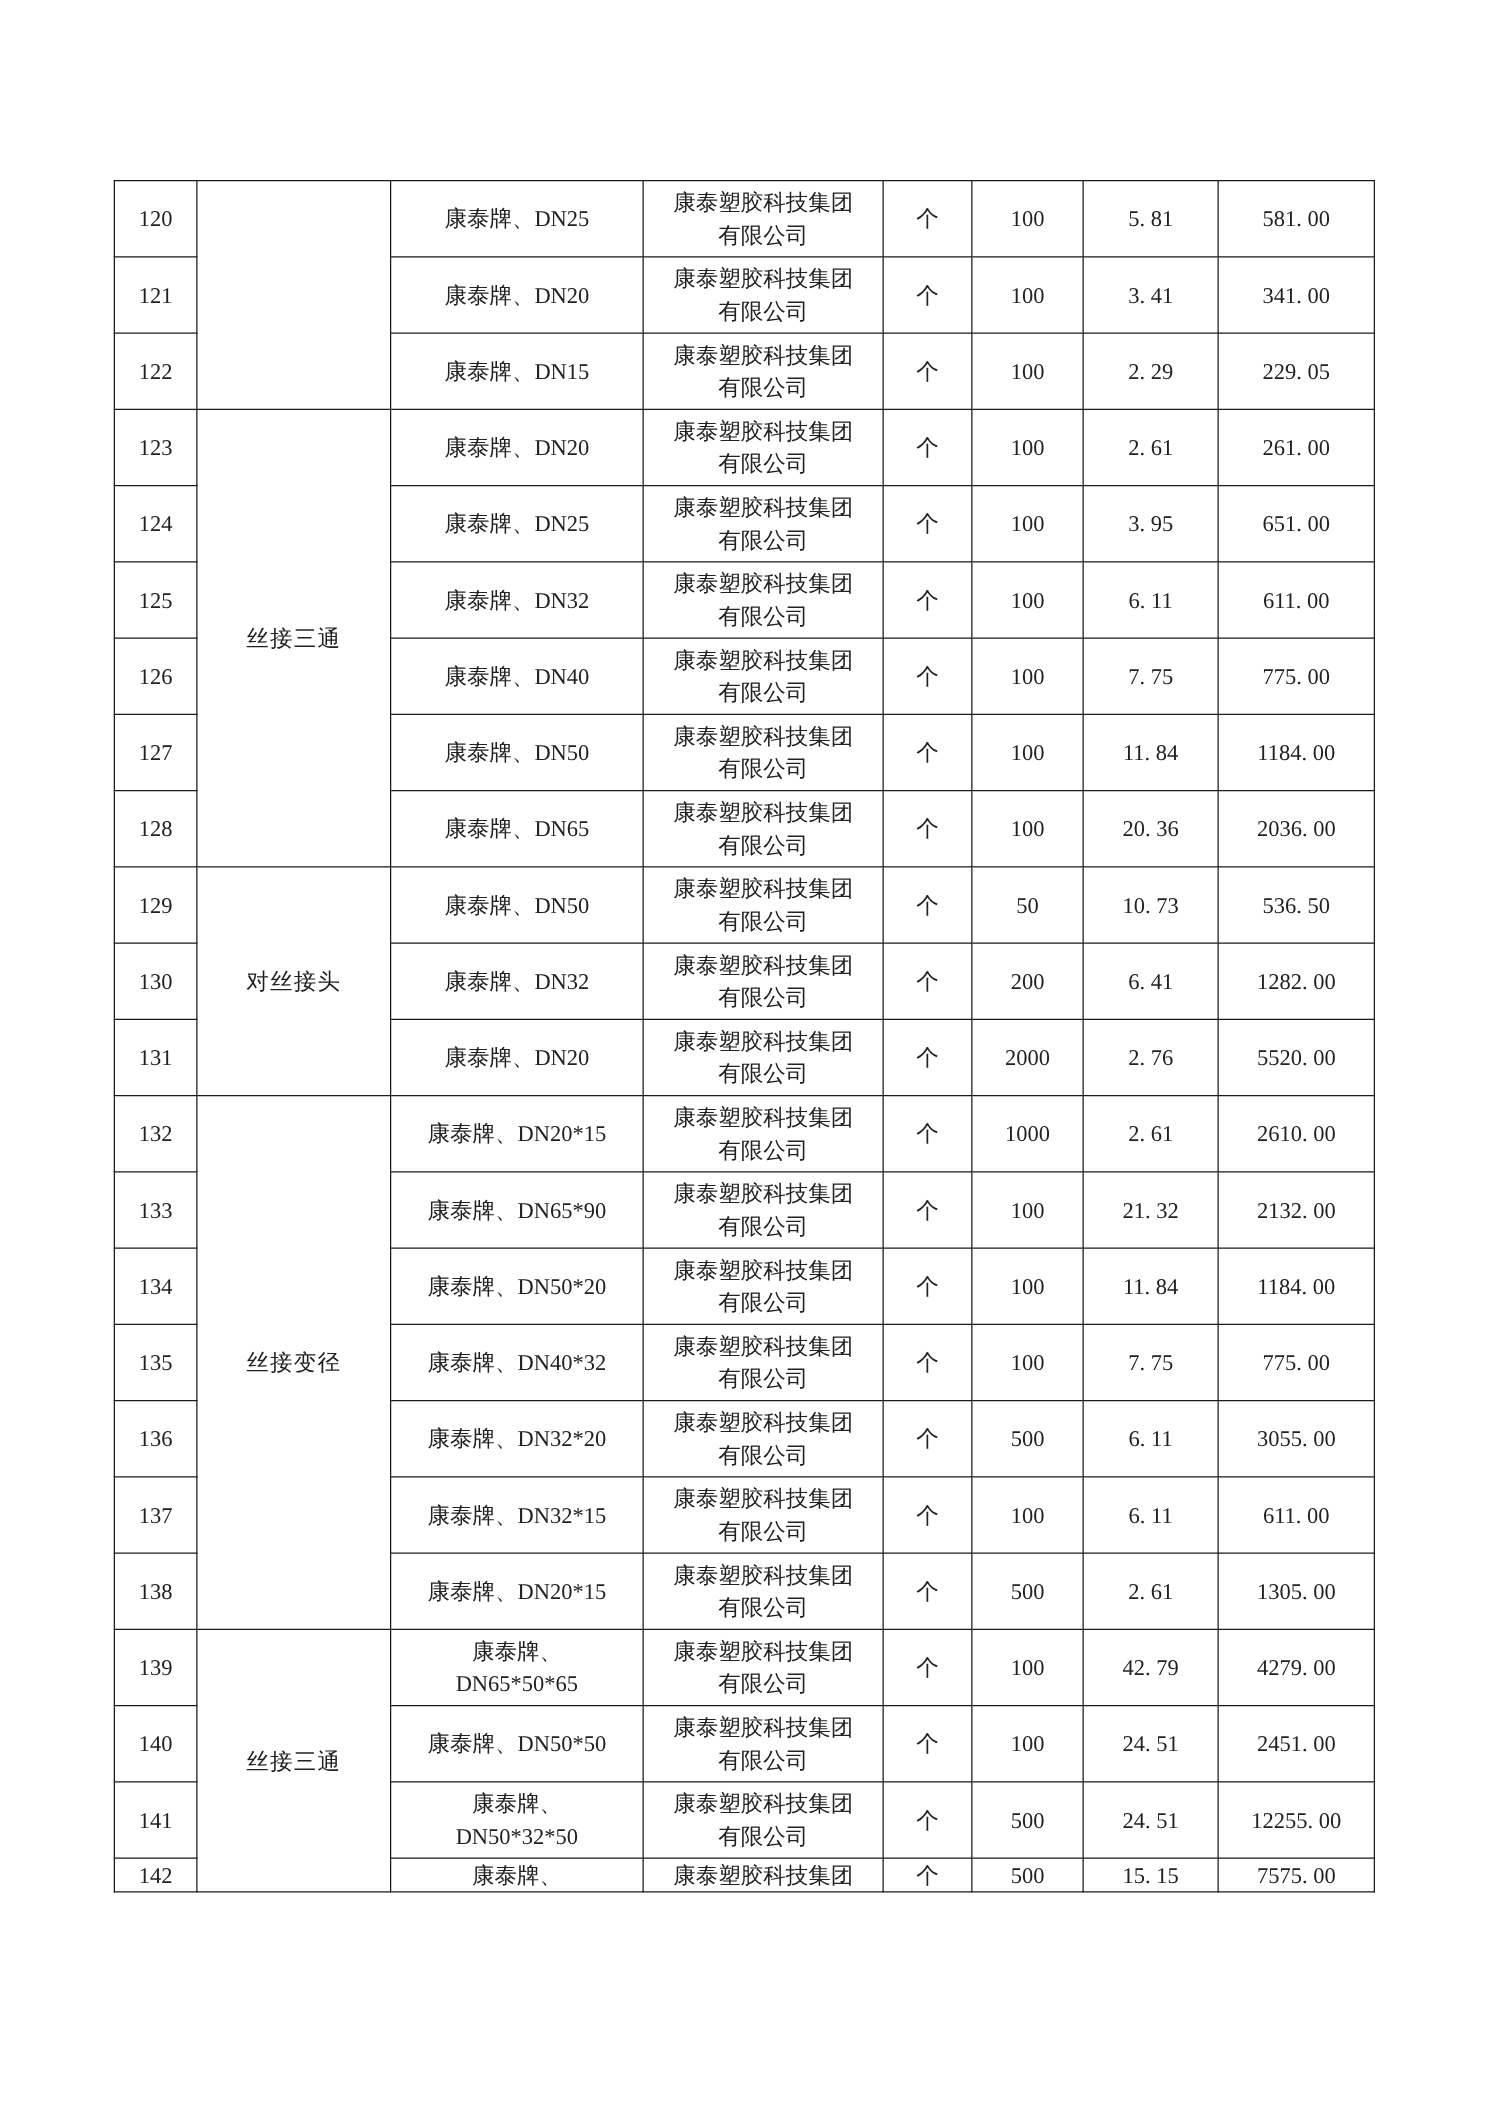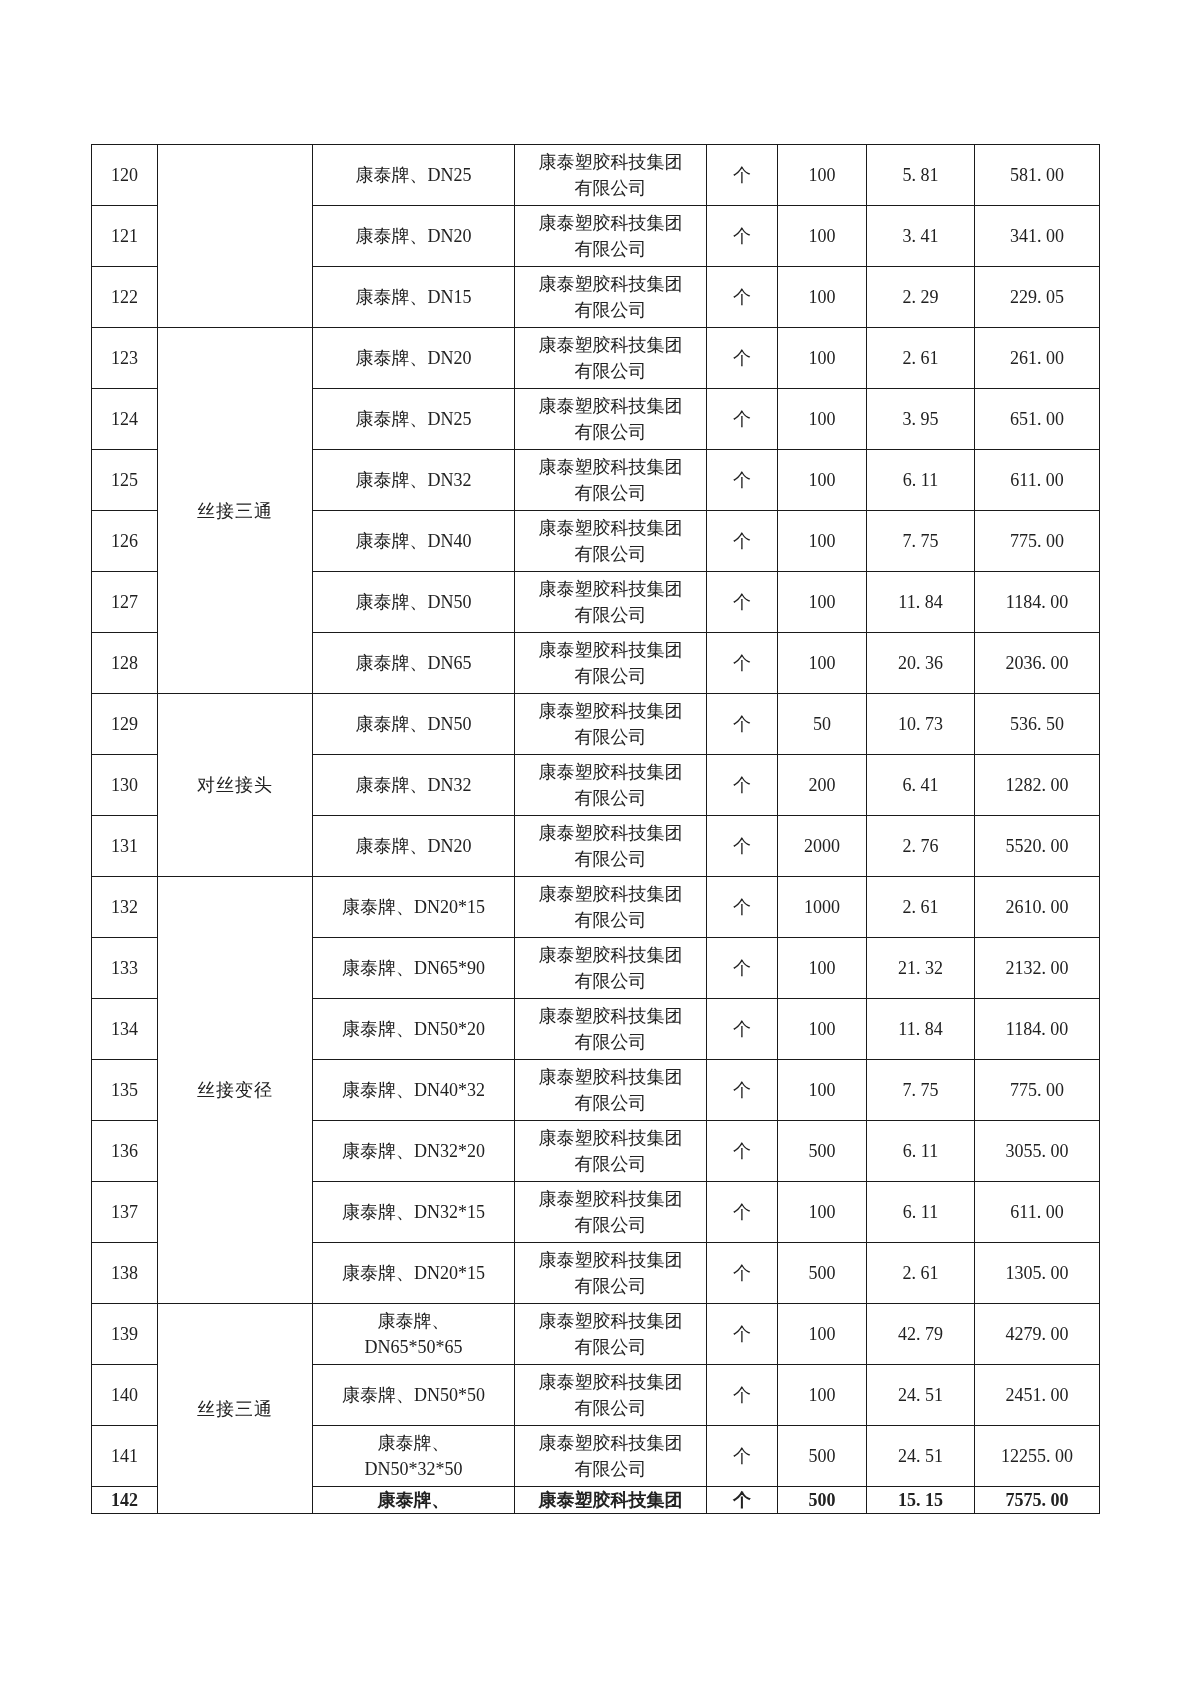--- a/index.html
+++ b/index.html
@@ -21,21 +21,21 @@
   }
   table.price-table td {
     border: 1.5px solid #1a1a1a;
     text-align: center;
     vertical-align: middle;
     font-size: 18px;
     padding: 0;
     overflow: hidden;
   }
   table.price-table tr { height: 61px; margin-top: 40px; }
-  table.price-table tr.clipped { height: 20px; font-weight: bold; }
+  table.price-table tr.clipped { height: 20px; }
   .line { line-height: 26px; white-space: nowrap; }
   .category .line { letter-spacing: 1px; }
 </style>
 </head>
 <body>
 
 <div class="page">
   <table class="price-table">
     <colgroup>
       <col style="width:66px">

